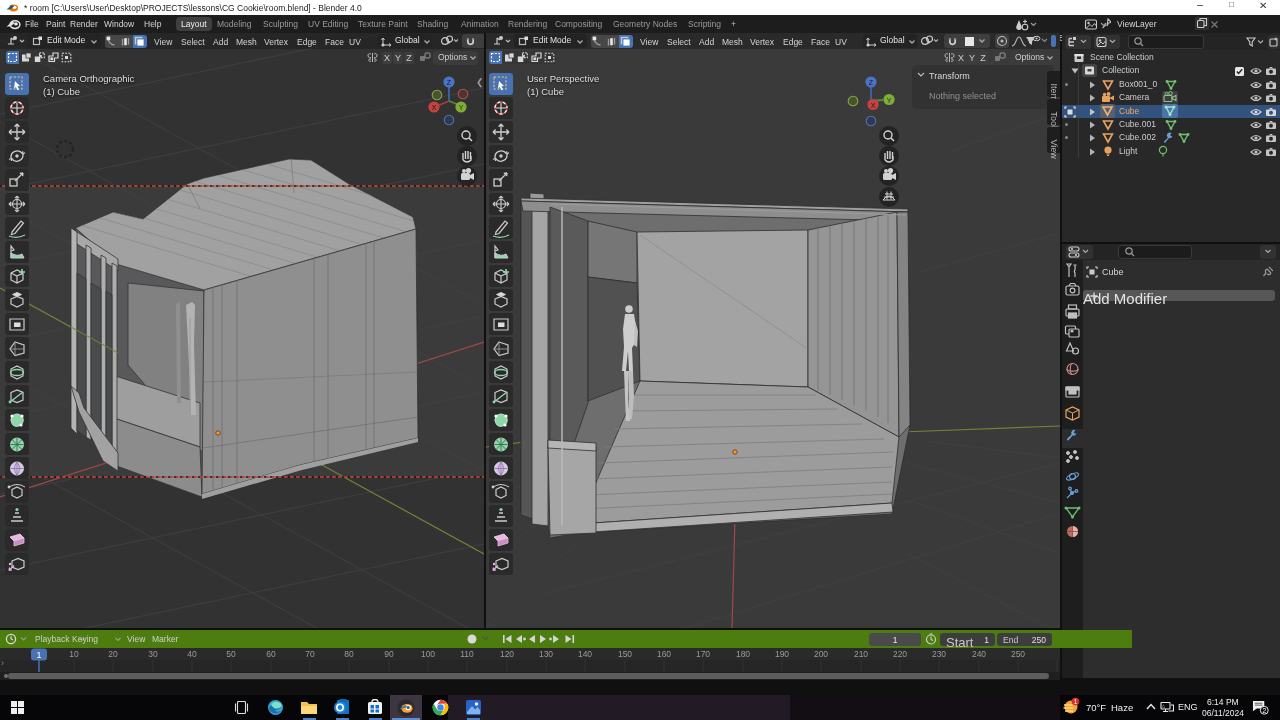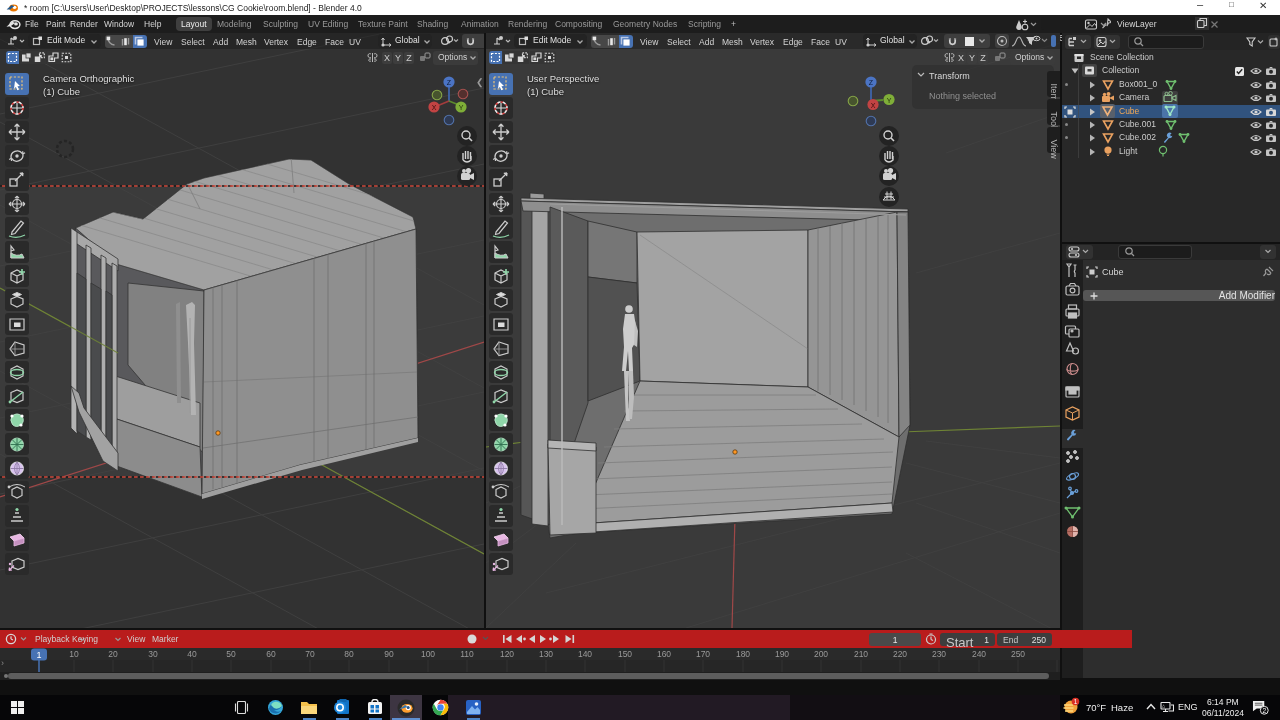--- a/index.html
+++ b/index.html
@@ -1202,27 +1202,27 @@
         <rect x="3.5" y="3.5" width="5" height="5" fill="#ccc"></rect>
       </svg>
   <span class="abs" style="left:40px;top:23px;color:#d5d5d5;font-size:9px">Cube</span>
   <svg class="abs" style="left:200px;top:21px" width="13" height="13" viewBox="0 0 13 13">
         <path d="M7 2 L11 6 M5 4 l4 4 M5 4 a2.5 2.5 0 0 0 -1 4 l-2.5 3 M9 8 a2.5 2.5 0 0 1 -4 1" stroke="#999" stroke-width="1.2" fill="none"></path>
       </svg>
   <div class="abs" style="left:21px;top:46px;width:192px;height:11px;background:#565656;border-radius:3px">
     <svg class="abs" style="left:7px;top:2px" width="8" height="8" viewBox="0 0 8 8">
           <path d="M4 0.5 L4 7.5 M0.5 4 L7.5 4" stroke="#ddd" stroke-width="1.3"></path>
         </svg>
-    <span class="abs" style="left:0;top:-0.5px;width:192px;text-align:right;color:#e3e3e3;font-size:10px">Add Modifier</span>
+    <span class="abs" style="left:0;top:-0.5px;width:192px;text-align:left;color:#e3e3e3;font-size:15px">Add Modifier</span>
   </div>
 </div>
 
 <div class="abs" id="timeline" style="left:0;top:630px;width:1060px;height:50px;background:#232323">
 
-  <div class="abs" style="left:0;top:0;width:1132px;height:18px;background:#b91c1c">
+  <div class="abs" style="left:0;top:0;width:1132px;height:18px;background:#4d7c0f">
     <svg class="abs" style="left:5px;top:3px" width="24" height="12" viewBox="0 0 24 12">
           <circle cx="6" cy="6" r="4.6" fill="none" stroke="#d8d8d8" stroke-width="1.3"></circle>
           <path d="M6 6 L6 3.2 M6 6 L8 7" stroke="#d8d8d8" stroke-width="1.2"></path>
           <path d="M16 4.5 l2.5 2.5 l2.5 -2.5" stroke="#999" stroke-width="1.2" fill="none"></path>
         </svg>
     <span class="abs" style="left:35px;top:4px;color:#d0d0d0;font-size:8.5px">Playback</span>
     <svg class="abs" style="left:78px;top:7px" width="8" height="6" viewBox="0 0 8 6">
           <path d="M1.5 1 L4 3.5 L6.5 1" stroke="#999" stroke-width="1.2" fill="none"></path>
         </svg>
     <span class="abs" style="left:72px;top:4px;color:#d0d0d0;font-size:8.5px">Keying</span>

